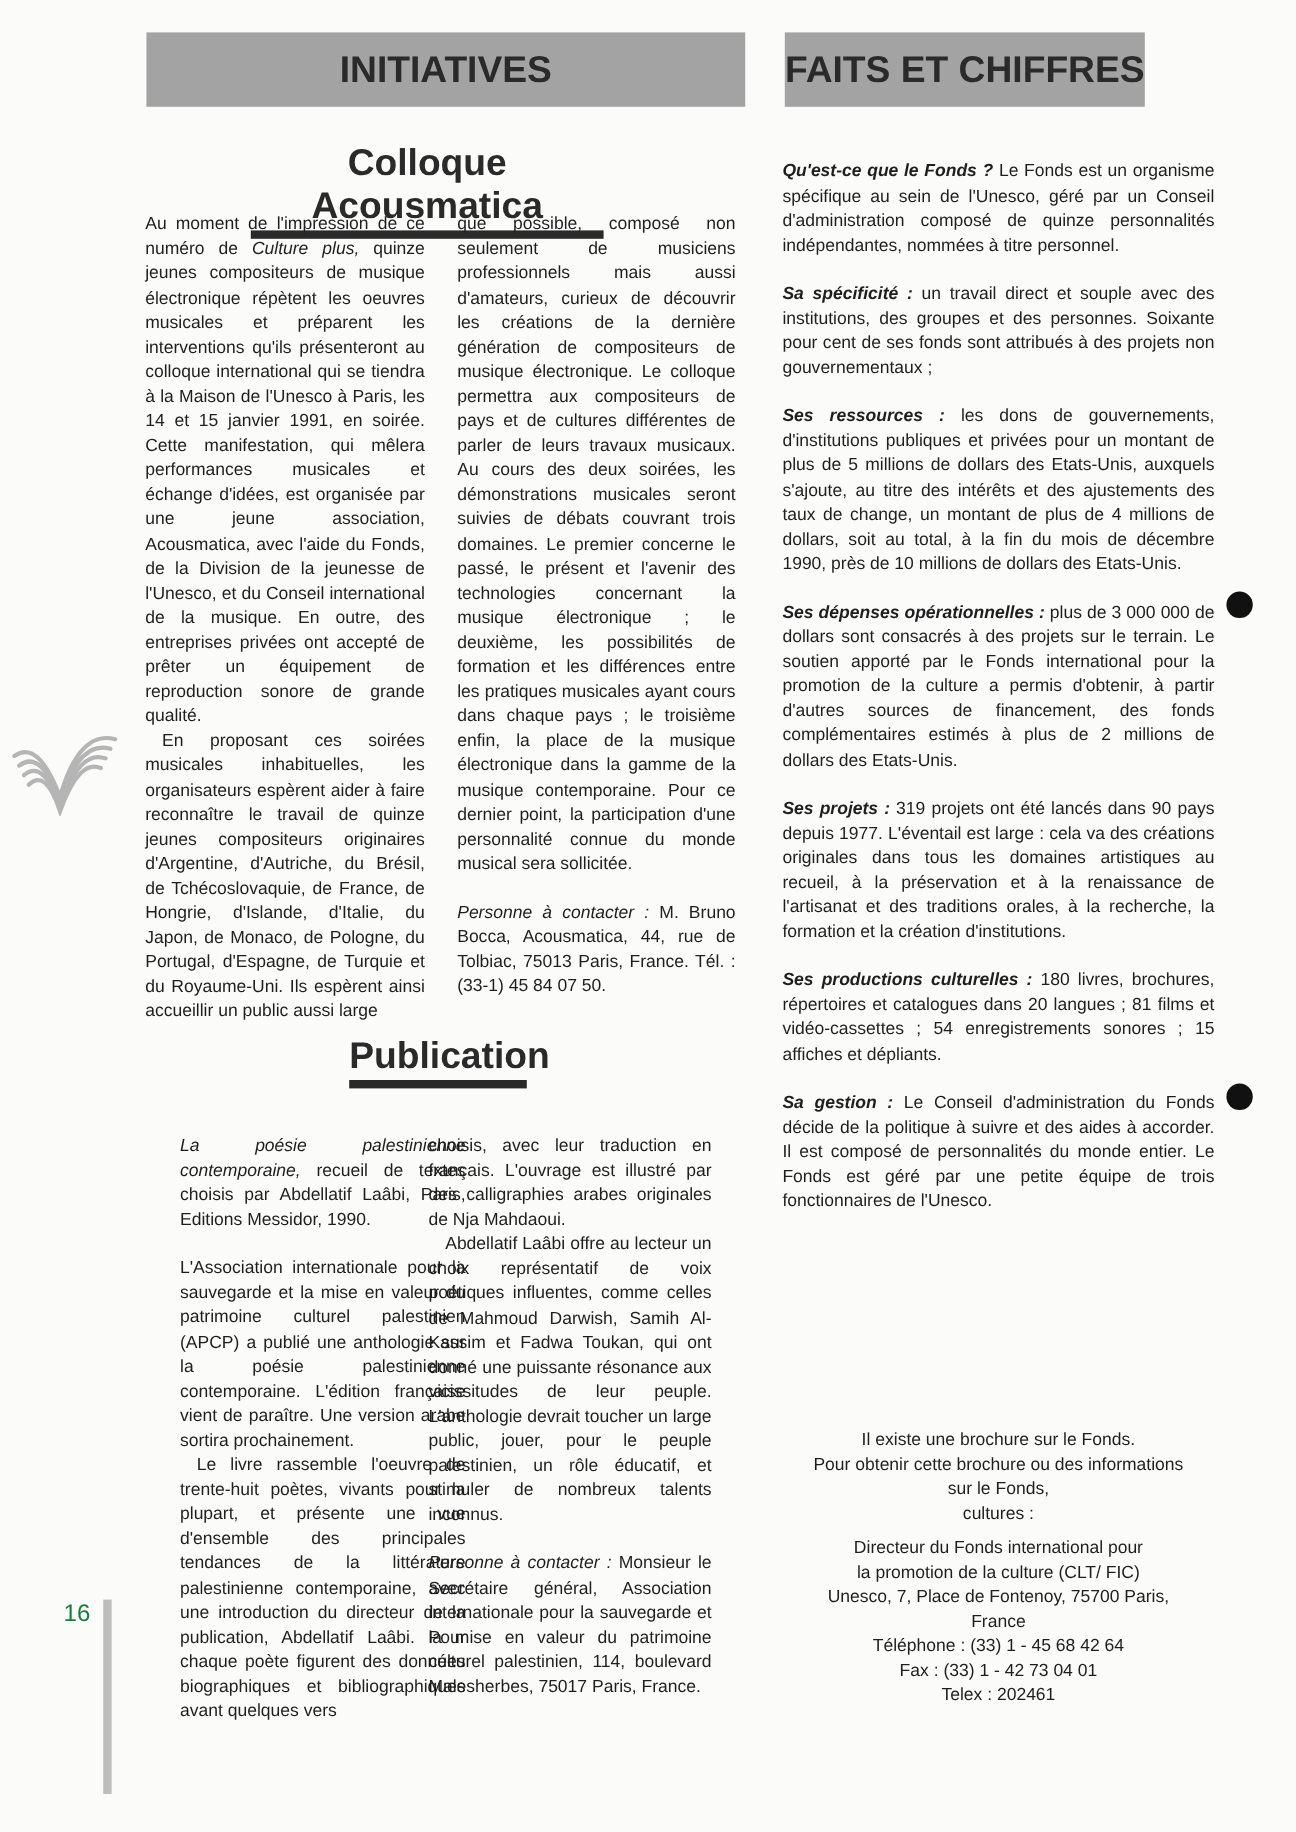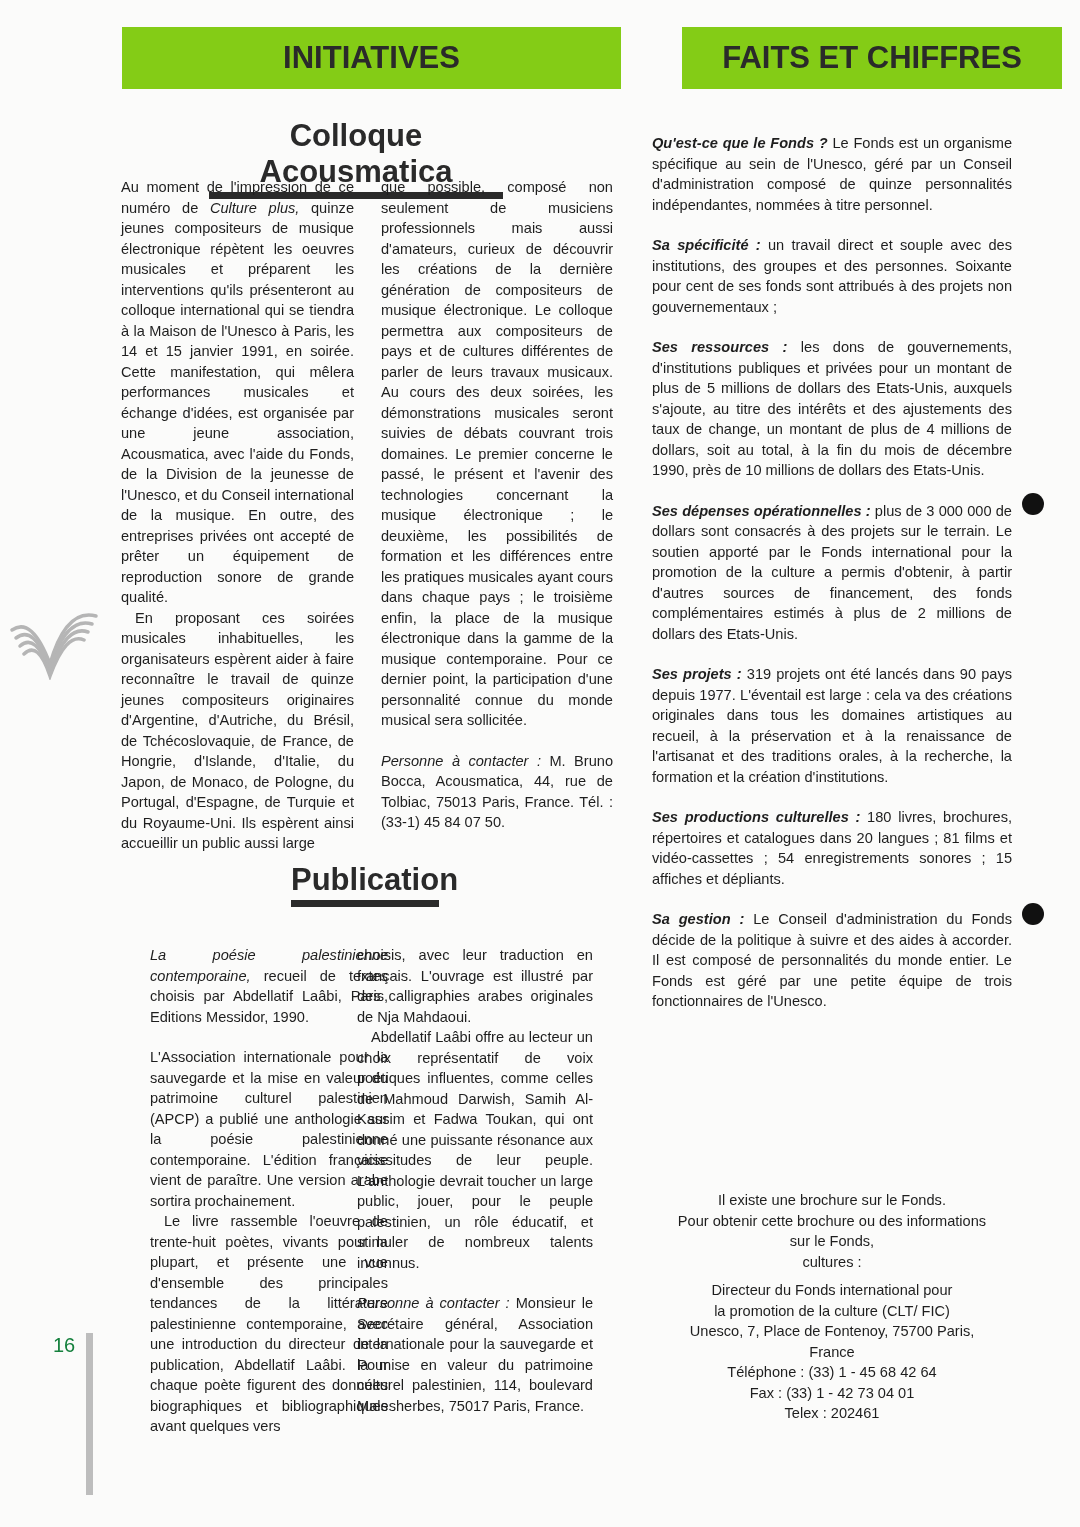--- a/index.html
+++ b/index.html
@@ -2,26 +2,26 @@
 <html><head>
 <meta charset="utf-8">
 <style>
   html, body { margin: 0; padding: 0; }
   body {
     width: 1080px; height: 1527px; position: relative; overflow: hidden;
     background: #fbfbfa; color: #1e1e1e;
     font-family: "Liberation Sans", sans-serif;
   }
   .band {
-    position: absolute; background: #84cc16; top: 27px; height: 62px;
+    position: absolute; background: #a3a3a3; top: 27px; height: 62px;
     display: flex; align-items: center; justify-content: center;
     font-weight: bold; font-size: 31px; color: #2a2a2a; letter-spacing: 0px;
   }
   .band.left { left: 122px; width: 499px; }
-  .band.right { left: 682px; width: 380px; }
+  .band.right { left: 654px; width: 300px; }
   .sec-title {
     position: absolute; font-weight: bold; font-size: 31px; color: #2a2a2a;
     text-align: center;
   }
   .sec-title .bar { display: block; height: 7px; background: #2a2a2a; margin-top: 2px; }
   .col {
     position: absolute; font-size: 14.6px; line-height: 20.5px; text-align: justify;
     hyphens: manual;
   }
   .col p { margin: 0; }

